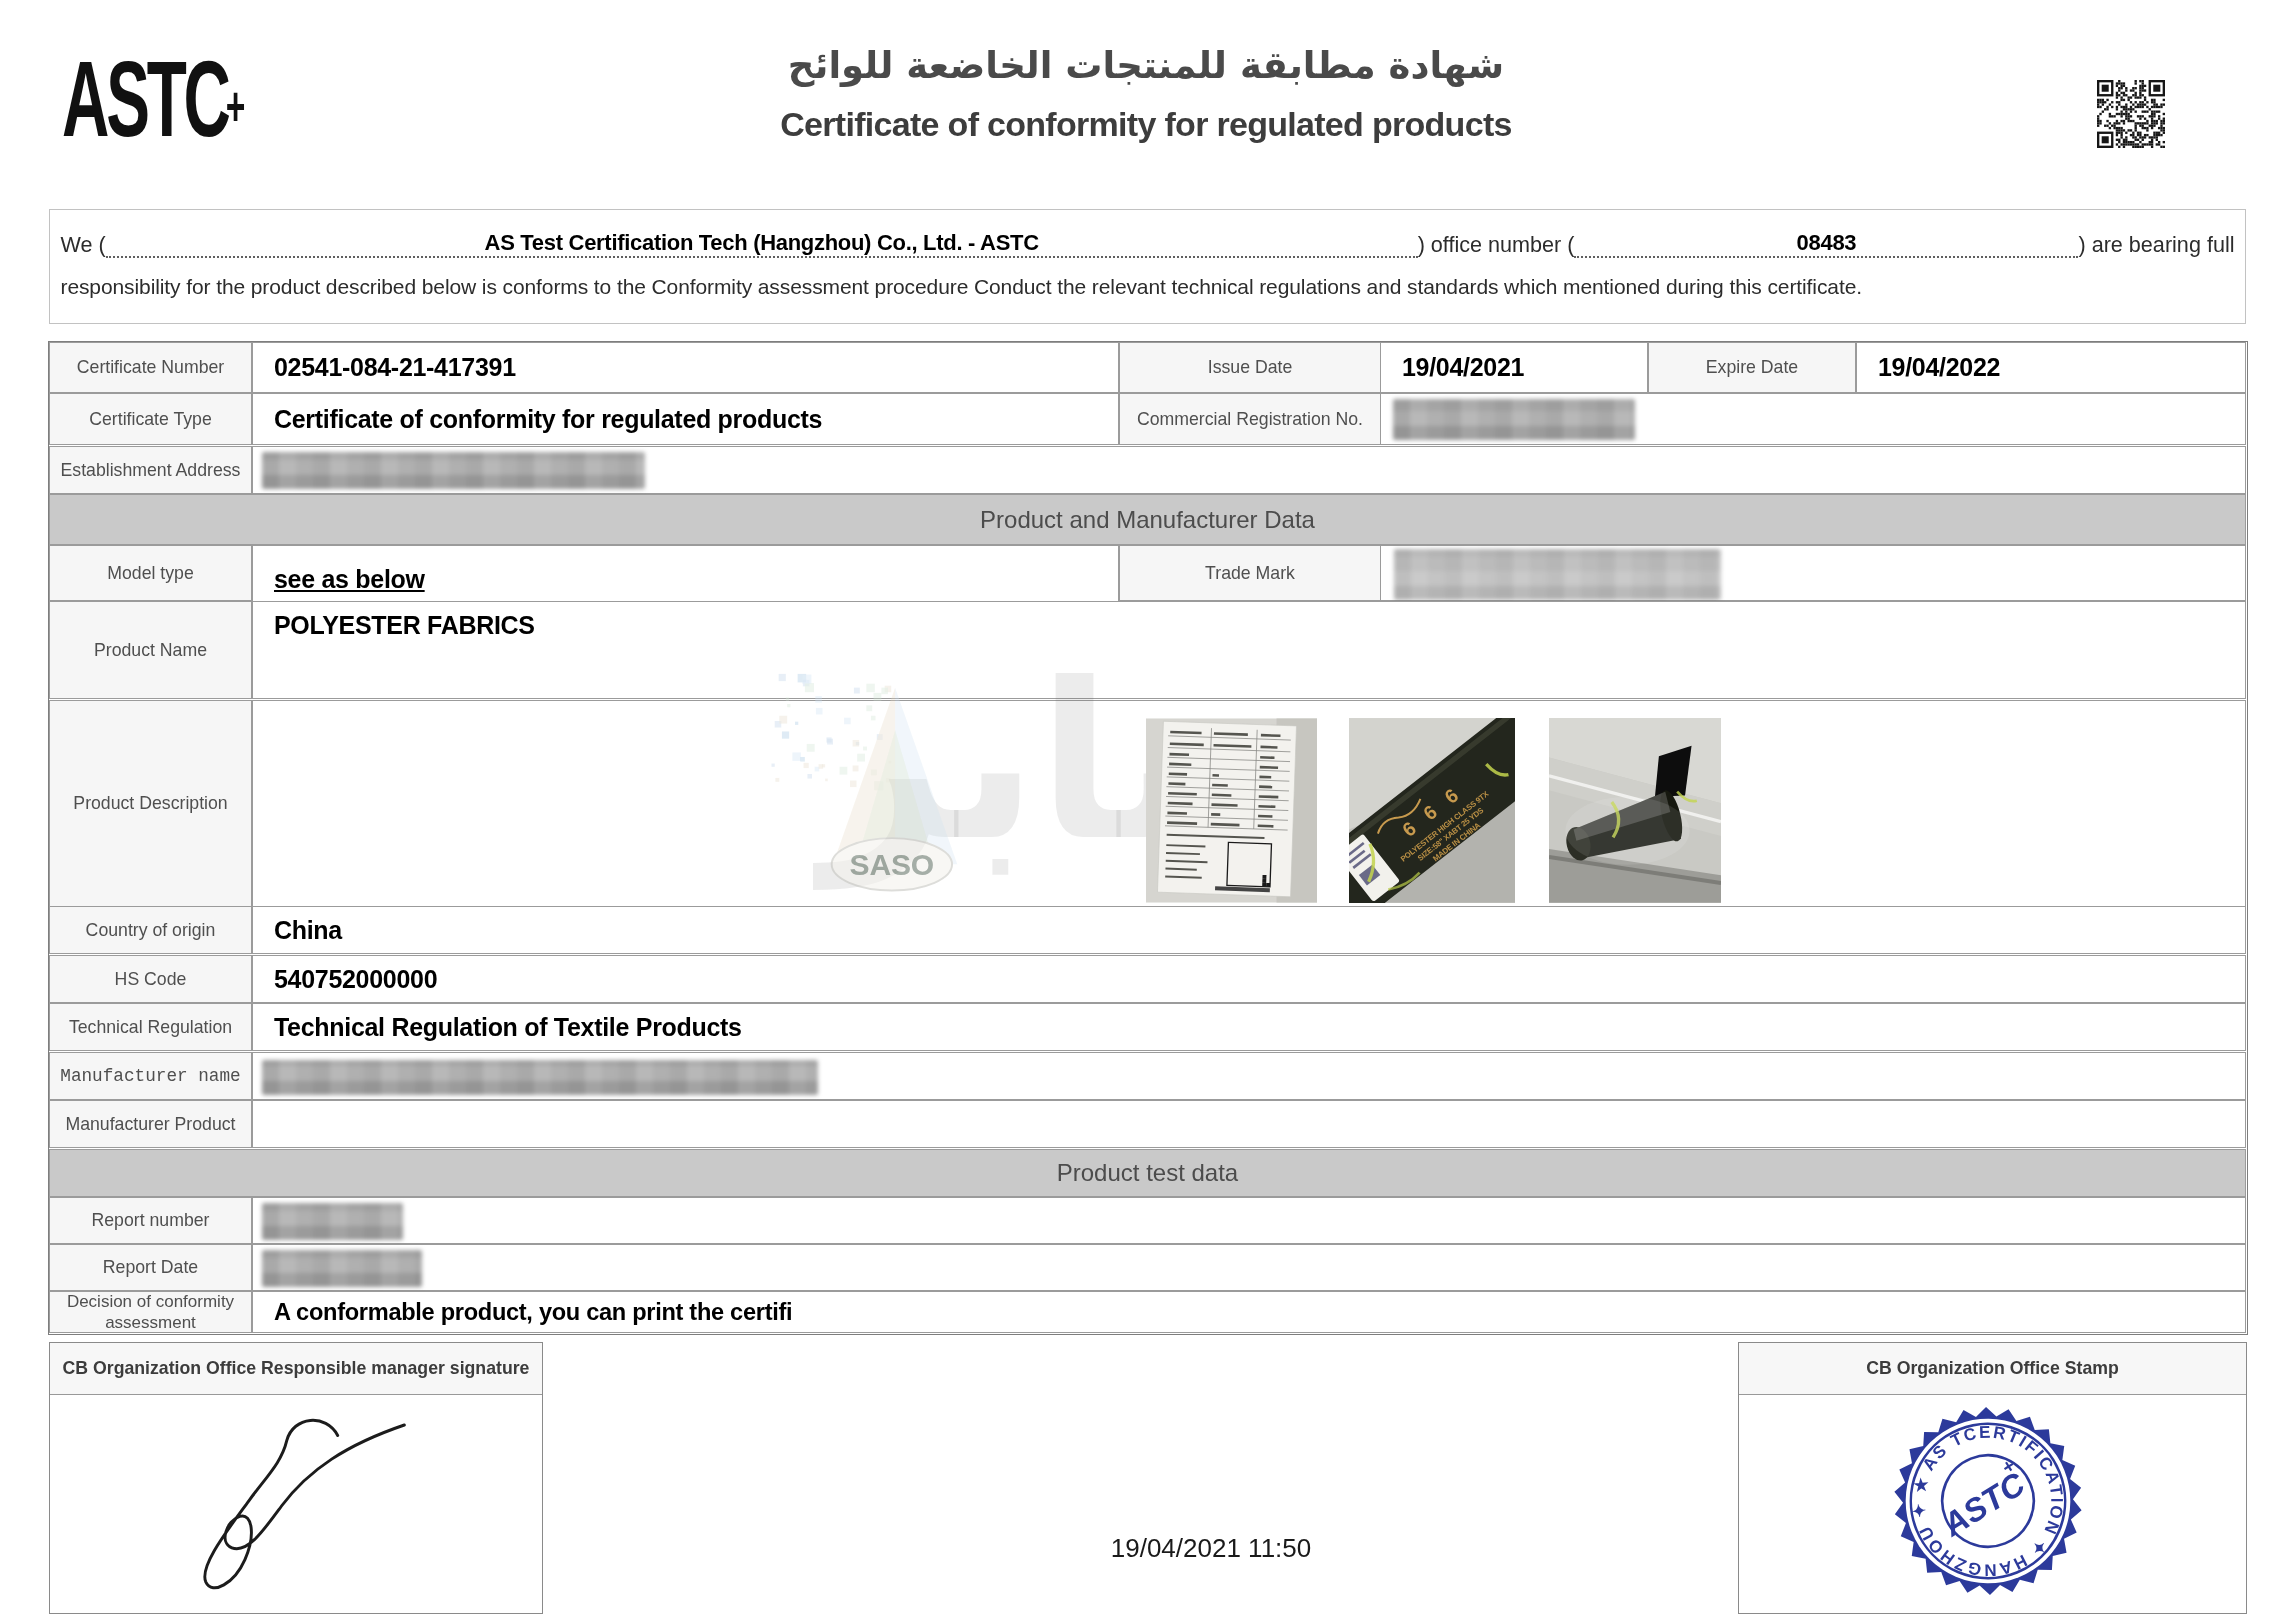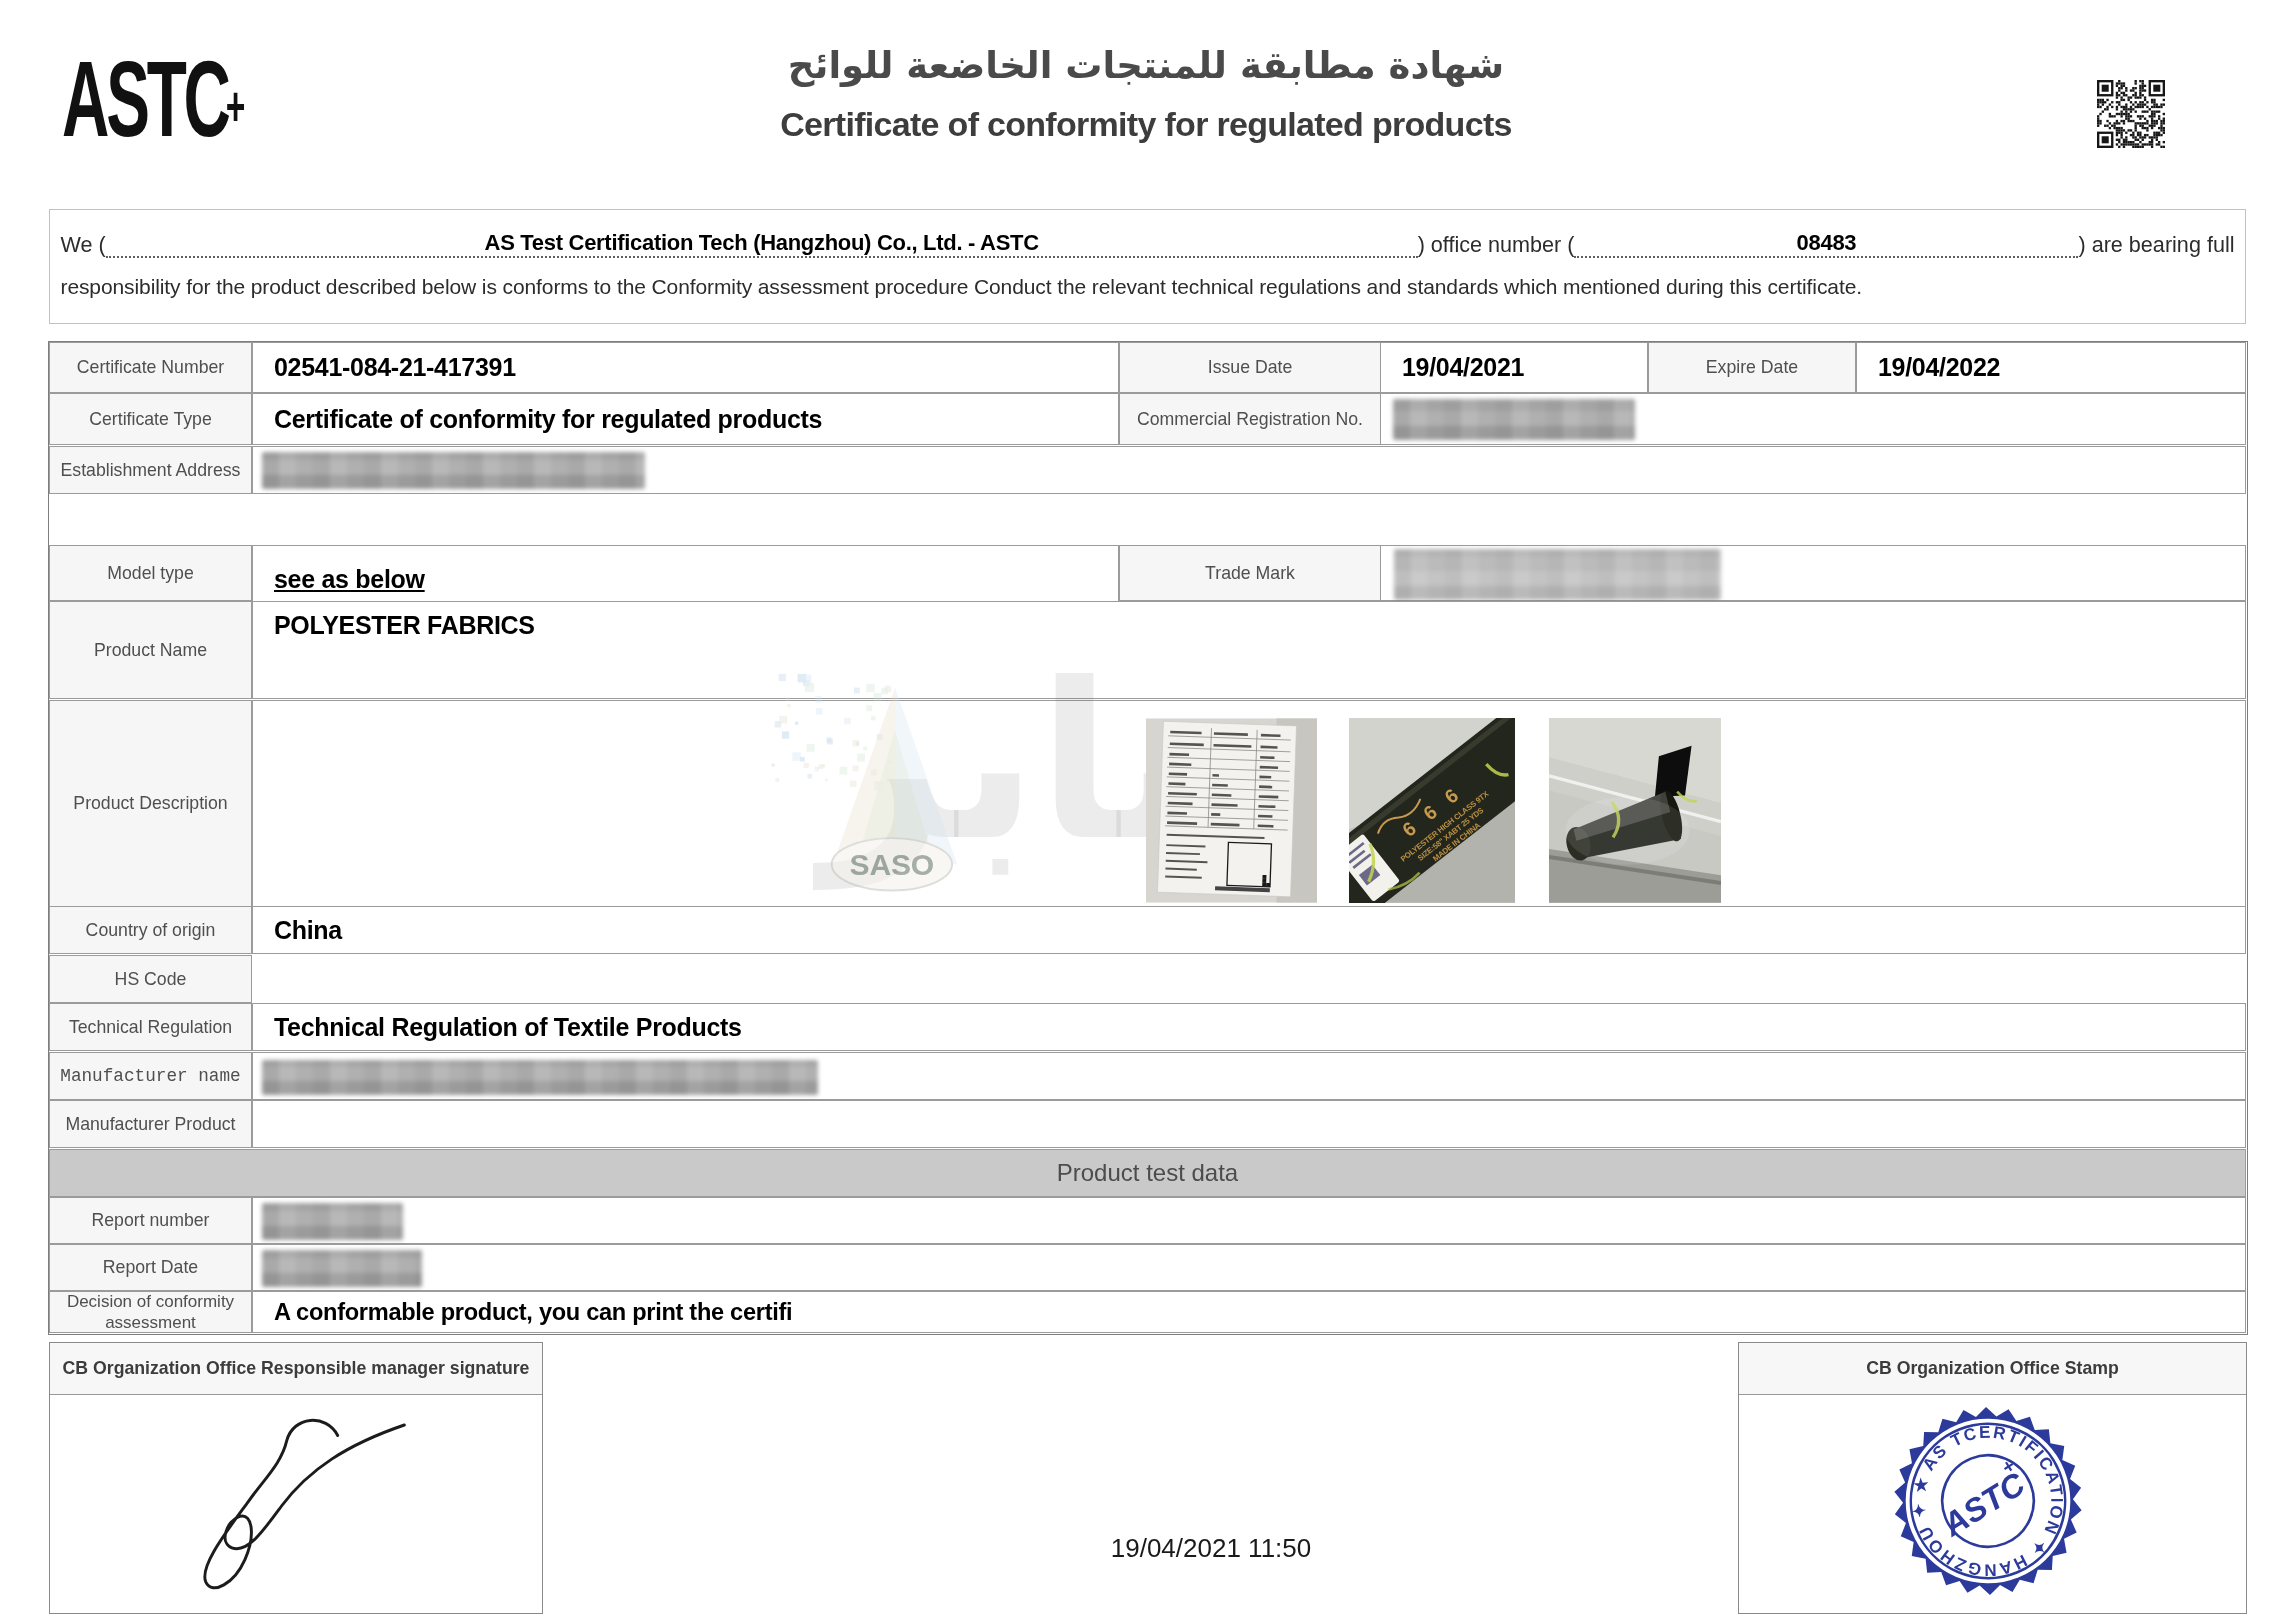--- a/index.html
+++ b/index.html
@@ -424,20 +424,21 @@
   <div class="abs lbl" style="left:1119px;top:365px;width:262px;height:52px;">Commercial Registration No.</div>
   <div class="abs val" style="left:1380px;top:365px;width:866px;height:52px;">
     <span class="redact" style="left:11.8px;top:5.2px;width:242px;height:41px;"></span>
   </div>
 
   <div class="abs lbl" style="left:49px;top:418px;width:203px;height:48px;">Establishment Address</div>
   <div class="abs val" style="left:252px;top:418px;width:1994px;height:48px;">
     <span class="redact" style="left:9.2px;top:5.2px;width:383px;height:37px;"></span>
   </div>
 
+  <div class="abs sec" style="left:49px;top:466px;width:2197px;height:51px;">Product and Manufacturer Data</div>
 
   <div class="abs lbl" style="left:49px;top:517px;width:203px;height:56px;">Model type</div>
   <div class="abs val" style="left:252px;top:517px;width:867px;height:68px;text-decoration:underline;">see as below</div>
   <div class="abs lbl" style="left:1119px;top:517px;width:262px;height:56px;">Trade Mark</div>
   <div class="abs val" style="left:1380px;top:517px;width:866px;height:56px;">
     <span class="redact light" style="left:13px;top:2.6px;width:327px;height:51px;"></span>
   </div>
 
   <div class="abs val top" style="left:252px;top:573px;width:1994px;height:98px;">POLYESTER FABRICS</div>
   <div class="abs lbl" style="left:49px;top:573px;width:203px;height:98px;">Product Name</div>
@@ -612,20 +613,21 @@
       <path d="M96,128 q20,26 2,54" stroke="#c3d44e" stroke-width="5" fill="none" opacity=".8"></path>
       <path d="M196,112 q16,18 30,14" stroke="#c3d44e" stroke-width="4" fill="none" opacity=".8"></path>
       <ellipse cx="120" cy="172" rx="95" ry="52" fill="#ffffff" opacity=".10"></ellipse>
     </svg>
   </div>
 
   <div class="abs lbl" style="left:49px;top:878px;width:203px;height:48px;">Country of origin</div>
   <div class="abs val" style="left:252px;top:878px;width:1994px;height:48px;">China</div>
 
   <div class="abs lbl" style="left:49px;top:927px;width:203px;height:48px;">HS Code</div>
+  <div class="abs val" style="left:252px;top:927px;width:1994px;height:48px;">540752000000</div>
 
   <div class="abs lbl" style="left:49px;top:975px;width:203px;height:48px;">Technical Regulation</div>
   <div class="abs val" style="left:252px;top:975px;width:1994px;height:48px;">Technical Regulation of Textile Products</div>
 
   <div class="abs lbl" style="left:49px;top:1024px;width:203px;height:48px;font-family:Liberation Mono, monospace;">Manufacturer name</div>
   <div class="abs val" style="left:252px;top:1024px;width:1994px;height:48px;">
     <span class="redact" style="left:9.2px;top:6.5px;width:556px;height:35px;"></span>
   </div>
 
   <div class="abs lbl" style="left:49px;top:1072px;width:203px;height:48px;">Manufacturer Product</div>

